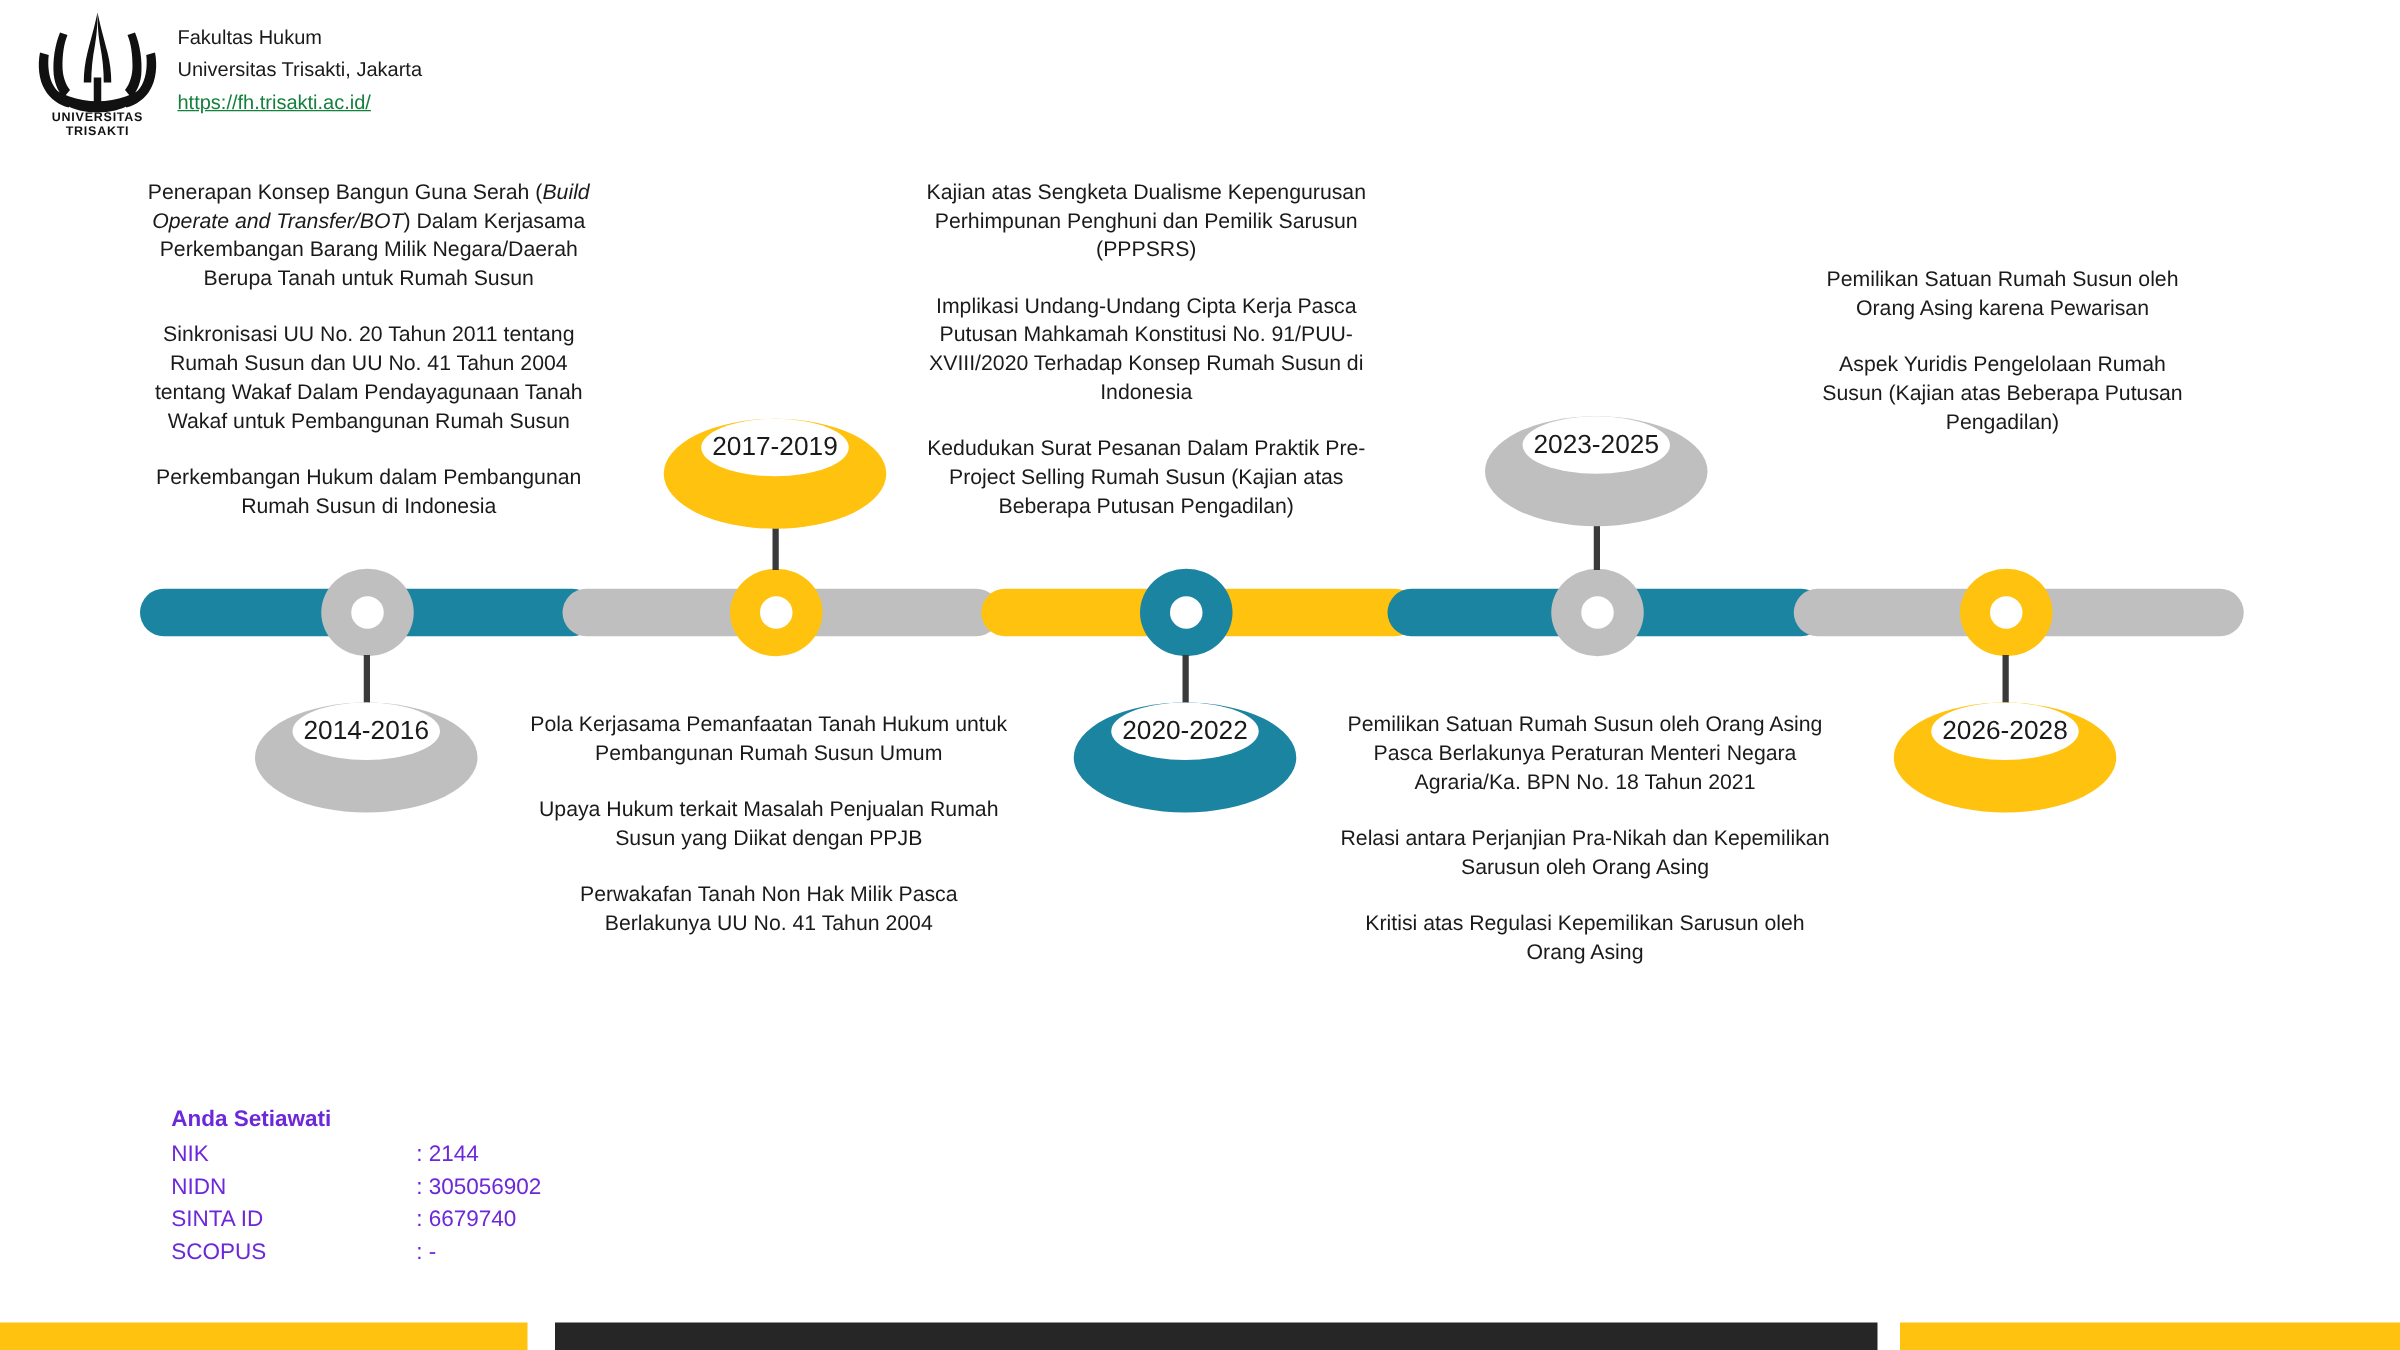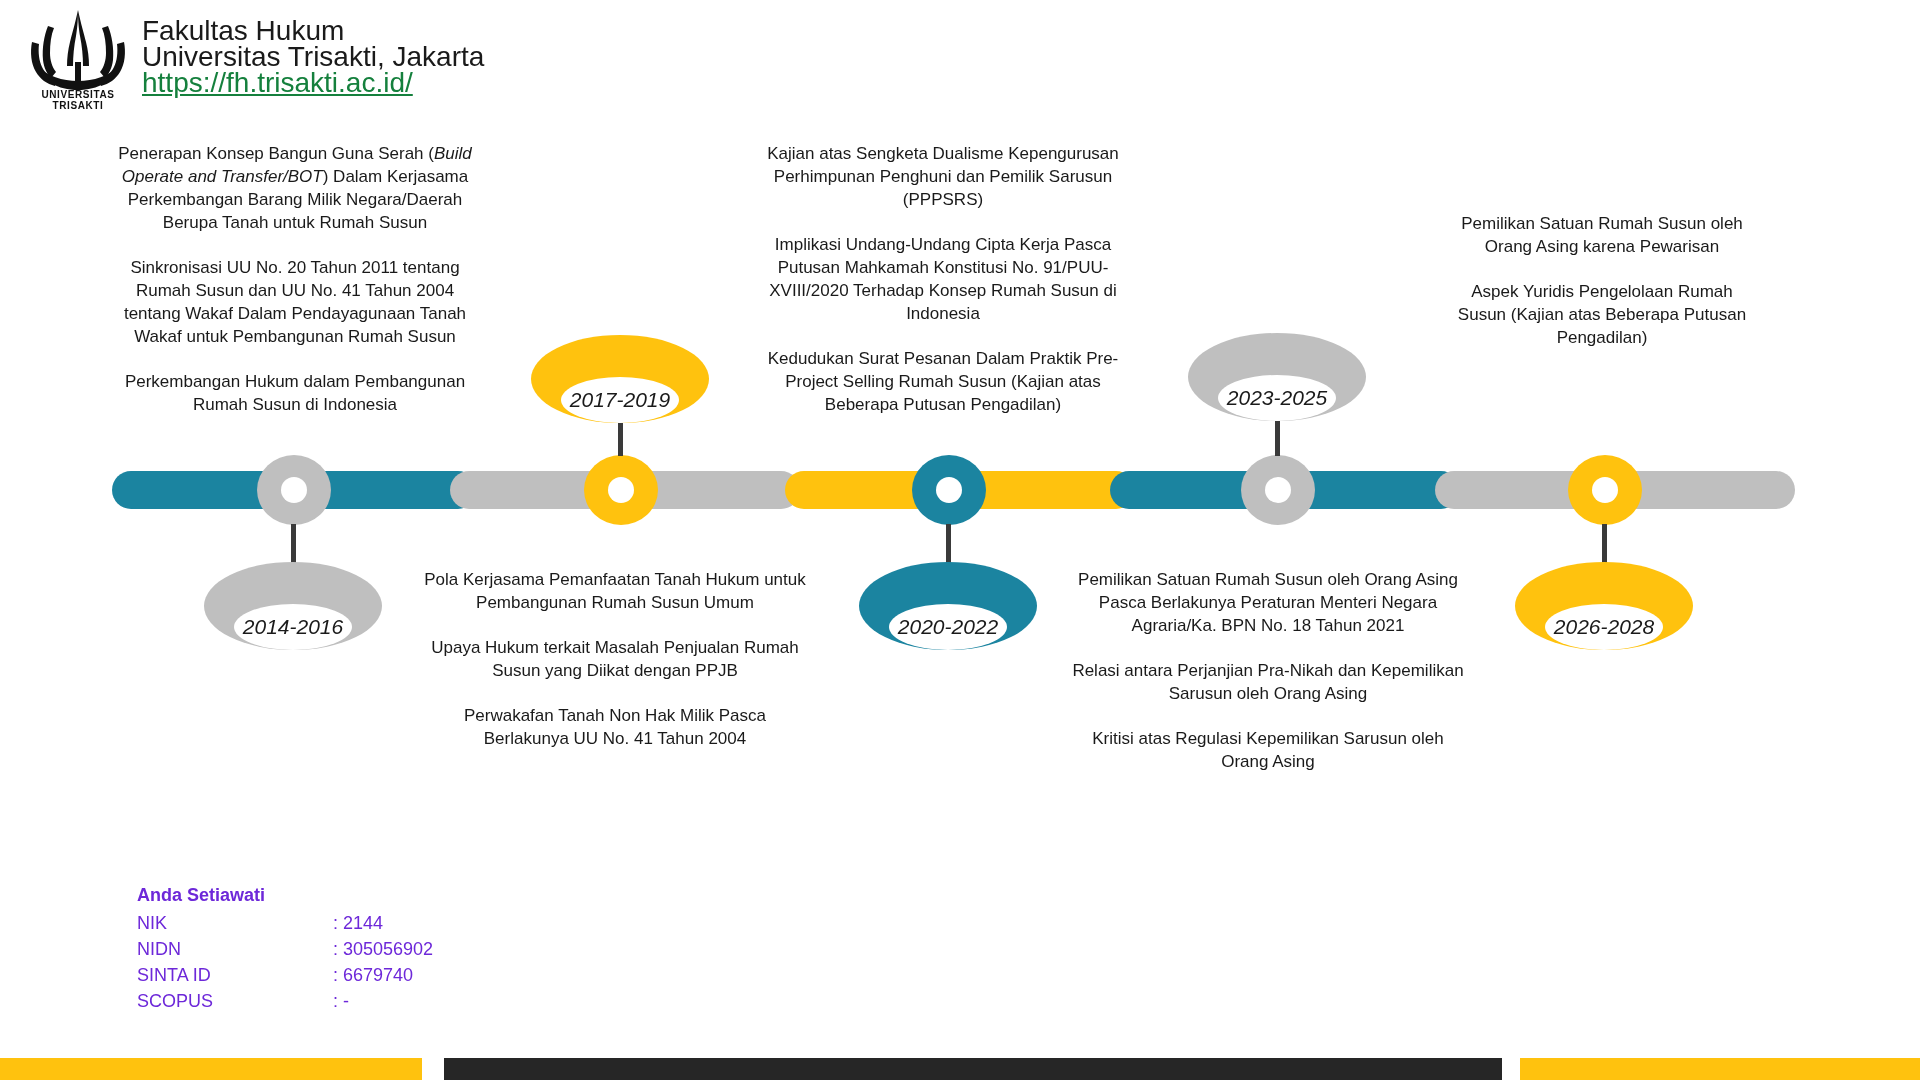--- a/index.html
+++ b/index.html
@@ -39,21 +39,21 @@
     text-align: center;
     font-size: 10px;
     font-weight: bold;
     letter-spacing: 0.6px;
     color: #111;
   }
   #header-text {
     position: absolute;
     left: 142px;
     top: 18px;
-    font-size: 28px;
+    font-size: 16px;
     line-height: 26px;
     color: #1a1a1a;
   }
   #header-text .line { white-space: nowrap; }
   #site-link {
     color: #15803d;
     text-decoration: underline;
   }
   .bar-seg {
     position: absolute;
@@ -87,23 +87,22 @@
     background: #3a3a3a;
   }
 
   
   .year-pill {
     position: absolute;
     width: 178px;
     height: 88px;
     border-radius: 50%;
     display: flex;
-    align-items: flex-end;
+    align-items: flex-start;
     justify-content: center;
-    font-style: italic;
   }
   .year-pill .inner {
     width: 118px;
     height: 46px;
     border-radius: 50%;
     background: #ffffff;
     display: flex;
     align-items: center;
     justify-content: center;
   }
@@ -240,21 +239,21 @@
   <p>Sinkronisasi UU No. 20 Tahun 2011 tentang Rumah Susun dan UU No. 41 Tahun 2004 tentang Wakaf Dalam Pendayagunaan Tanah Wakaf untuk Pembangunan Rumah Susun</p>
   <p>Perkembangan Hukum dalam Pembangunan Rumah Susun di Indonesia</p>
 </div>
 
 <div class="topic-col" style="left:420px; top:568px; width:390px;">
   <p>Pola Kerjasama Pemanfaatan Tanah Hukum untuk Pembangunan Rumah Susun Umum</p>
   <p>Upaya Hukum terkait Masalah Penjualan Rumah Susun yang Diikat dengan PPJB</p>
   <p>Perwakafan Tanah Non Hak Milik Pasca Berlakunya UU No. 41 Tahun 2004</p>
 </div>
 
-<div class="topic-col" style="left:758px; top:142px; width:370px;">
+<div class="topic-col" style="left:732px; top:142px; width:370px;">
   <p>Kajian atas Sengketa Dualisme Kepengurusan Perhimpunan Penghuni dan Pemilik Sarusun (PPPSRS)</p>
   <p>Implikasi Undang-Undang Cipta Kerja Pasca Putusan Mahkamah Konstitusi No. 91/PUU-XVIII/2020 Terhadap Konsep Rumah Susun di Indonesia</p>
   <p>Kedudukan Surat Pesanan Dalam Praktik Pre-Project Selling Rumah Susun (Kajian atas Beberapa Putusan Pengadilan)</p>
 </div>
 
 <div class="topic-col" style="left:1068px; top:568px; width:400px;">
   <p>Pemilikan Satuan Rumah Susun oleh Orang Asing Pasca Berlakunya Peraturan Menteri Negara Agraria/Ka. BPN No. 18 Tahun 2021</p>
   <p>Relasi antara Perjanjian Pra-Nikah dan Kepemilikan Sarusun oleh Orang Asing</p>
   <p>Kritisi atas Regulasi Kepemilikan Sarusun oleh Orang Asing</p>
 </div>

